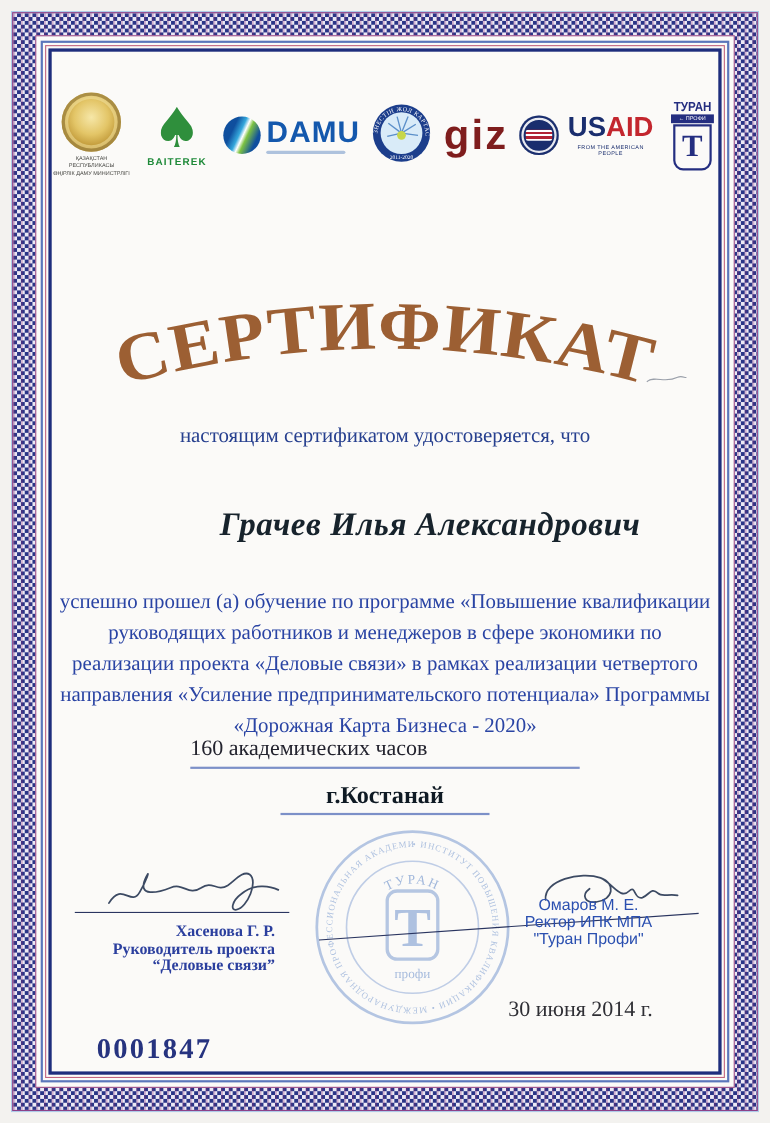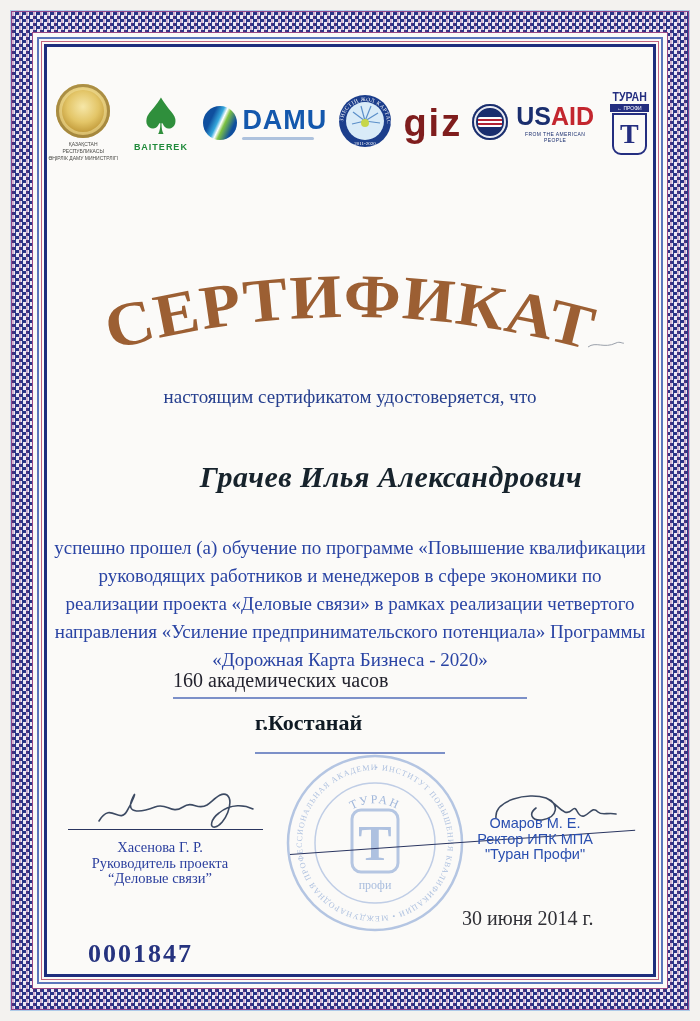--- a/index.html
+++ b/index.html
@@ -31,21 +31,21 @@
   .baiterek-label{font-family:"Liberation Sans",sans-serif;font-weight:bold;font-size:9px;
         color:#1f8a3a;letter-spacing:1px;margin-top:1px;}
   .logo-damu{display:flex;align-items:center;gap:5px;}
   .damu-swoosh{width:34px;height:34px;border-radius:50%;
         background:linear-gradient(115deg,#0f4f9e 28%,#35a8dc 44%,#ffffff 52%,#7dc242 60%,#0f4f9e 80%);}
   .damu-text{color:#1458ad;font-weight:bold;font-size:27px;letter-spacing:1px;
         font-family:"Liberation Sans",sans-serif;line-height:1;}
   .damu-tagline{height:3px;width:72px;background:rgba(60,110,180,.4);margin-top:3px;border-radius:2px;}
   .logo-giz{font-family:"Liberation Sans",sans-serif;font-weight:bold;font-size:38px;
         color:#7f1d1d;letter-spacing:2px;line-height:1;}
-  .logo-usaid{display:flex;align-items:flex-start;gap:6px;font-family:"Liberation Sans",sans-serif;}
+  .logo-usaid{display:flex;align-items:center;gap:6px;font-family:"Liberation Sans",sans-serif;}
   .usaid-emblem{width:36px;height:36px;border-radius:50%;background:#1a2e6e;position:relative;
         box-shadow:inset 0 0 0 2px #1a2e6e, inset 0 0 0 4px rgba(255,255,255,.9);}
   .usaid-emblem::after{content:"";position:absolute;left:6px;right:6px;top:13px;height:10px;
         background:repeating-linear-gradient(180deg,#fff 0 2px,#b22234 2px 4px);border-radius:2px;}
   .usaid-word{font-size:25px;font-weight:bold;line-height:1;}
   .usaid-us{color:#1a2e6e;} .usaid-aid{color:#c3262e;}
   .usaid-tagline{font-size:5px;color:#1a2e6e;letter-spacing:.4px;margin-top:2px;}
   .logo-turan{width:46px;font-family:"Liberation Sans",sans-serif;color:#242e80;}
   .turan-title{font-weight:bold;font-size:12px;transform:scaleX(.88);line-height:1;}
   .turan-strip{background:#242e80;color:#fff;font-size:5px;padding:1px 0;margin:1px 3px;}
@@ -56,32 +56,32 @@
   
   .title-svg{position:absolute;top:198px;left:50%;transform:translateX(-50%);}
   .intro{position:absolute;top:338px;left:0;width:100%;text-align:center;
          font-size:19px;color:#27408f;}
   .recipient{position:absolute;top:412px;left:0;width:100%;text-align:center;
          font-size:30px;font-weight:bold;font-style:italic;color:#17232c;letter-spacing:.5px;margin-left:41px;}
   .body-text{position:absolute;top:486px;left:2px;width:600px;text-align:center;
          font-size:19px;line-height:28px;color:#2a44a4;}
   .hours{position:absolute;top:621px;left:125px;width:354px;text-align:left;
          font-size:20px;color:#23232e;padding-bottom:5px;border-bottom:2px solid #7c90c8;}
-  .city{position:absolute;top:662px;left:207px;width:190px;
-         font-size:22px;font-weight:bold;color:#0f1a24;padding-bottom:16px;border-bottom:2px solid #7c90c8;}
+  .city{position:absolute;top:662px;left:207px;width:190px;text-align:center;
+         font-size:22px;font-weight:bold;color:#0f1a24;padding-bottom:3px;border-bottom:2px solid #7c90c8;}
 
   
   .stamp{position:absolute;left:232px;top:700px;opacity:.85;}
   .scrawl-left{position:absolute;left:45px;top:733px;}
   .scrawl-right{position:absolute;left:440px;top:740px;}
   .sig-line-left{position:absolute;left:20px;top:781px;width:195px;border-top:1.5px solid #2a3560;}
   .sig-line-right{position:absolute;left:242px;top:806px;width:346px;border-top:1.5px solid #2a3560;
         transform:rotate(-4deg);transform-origin:left center;}
-  .sig-text-left{position:absolute;left:22px;top:792px;width:180px;text-align:center;
-        font-weight:normal;font-size:14.5px;line-height:15.5px;color:#2b3f9e;}
+  .sig-text-left{position:absolute;left:22px;top:792px;width:180px;text-align:right;
+        font-weight:bold;font-size:14.5px;line-height:15.5px;color:#2b3f9e;}
   .sig-text-right{position:absolute;left:397px;top:768px;width:180px;text-align:center;
         font-family:"Liberation Sans",sans-serif;font-size:14.5px;line-height:15.5px;color:#2a4fb0;}
   .serial{position:absolute;left:40px;top:855px;font-size:26px;font-weight:bold;
         color:#26337f;letter-spacing:2px;margin-top:36px;}
   .date{position:absolute;left:414px;top:859px;font-size:20px;color:#2f2f35;}
   .pen-mark{position:absolute;left:538px;top:290px;}
 </style>
 </head>
 <body>
 

